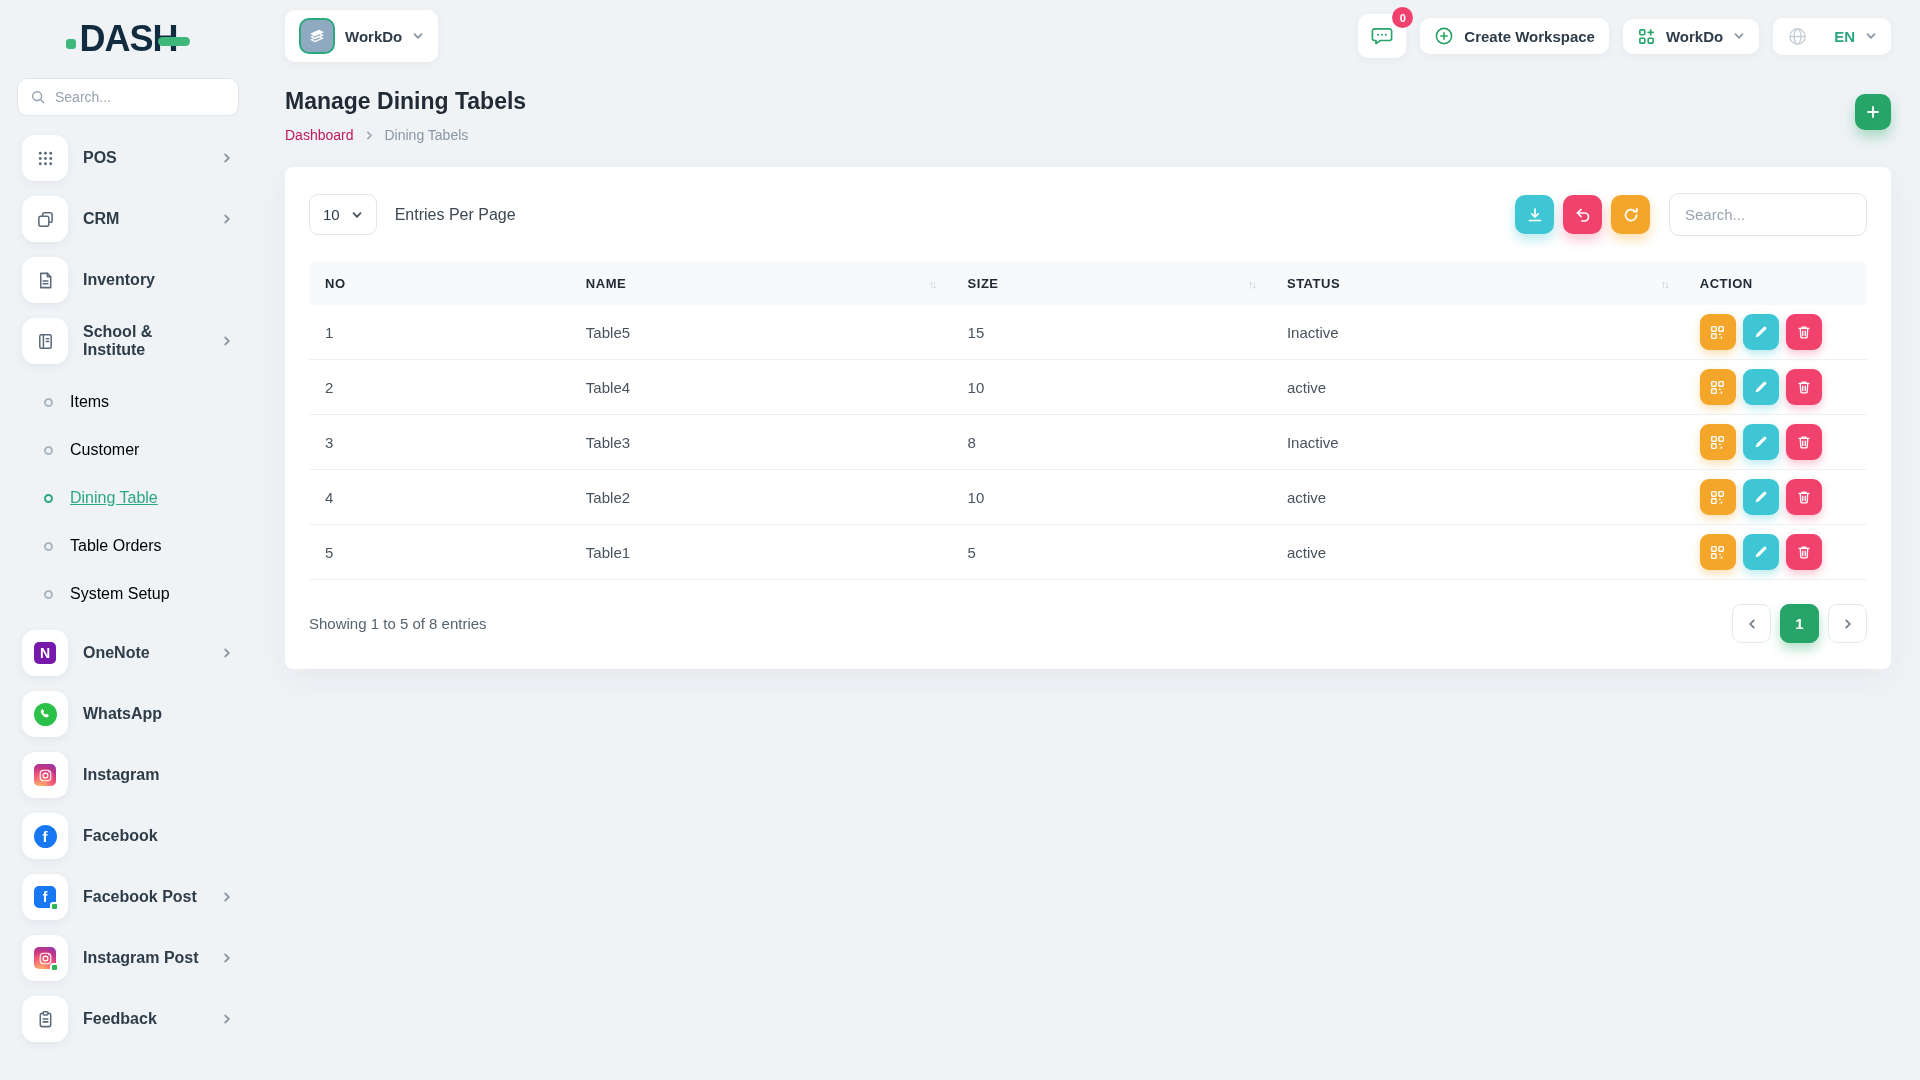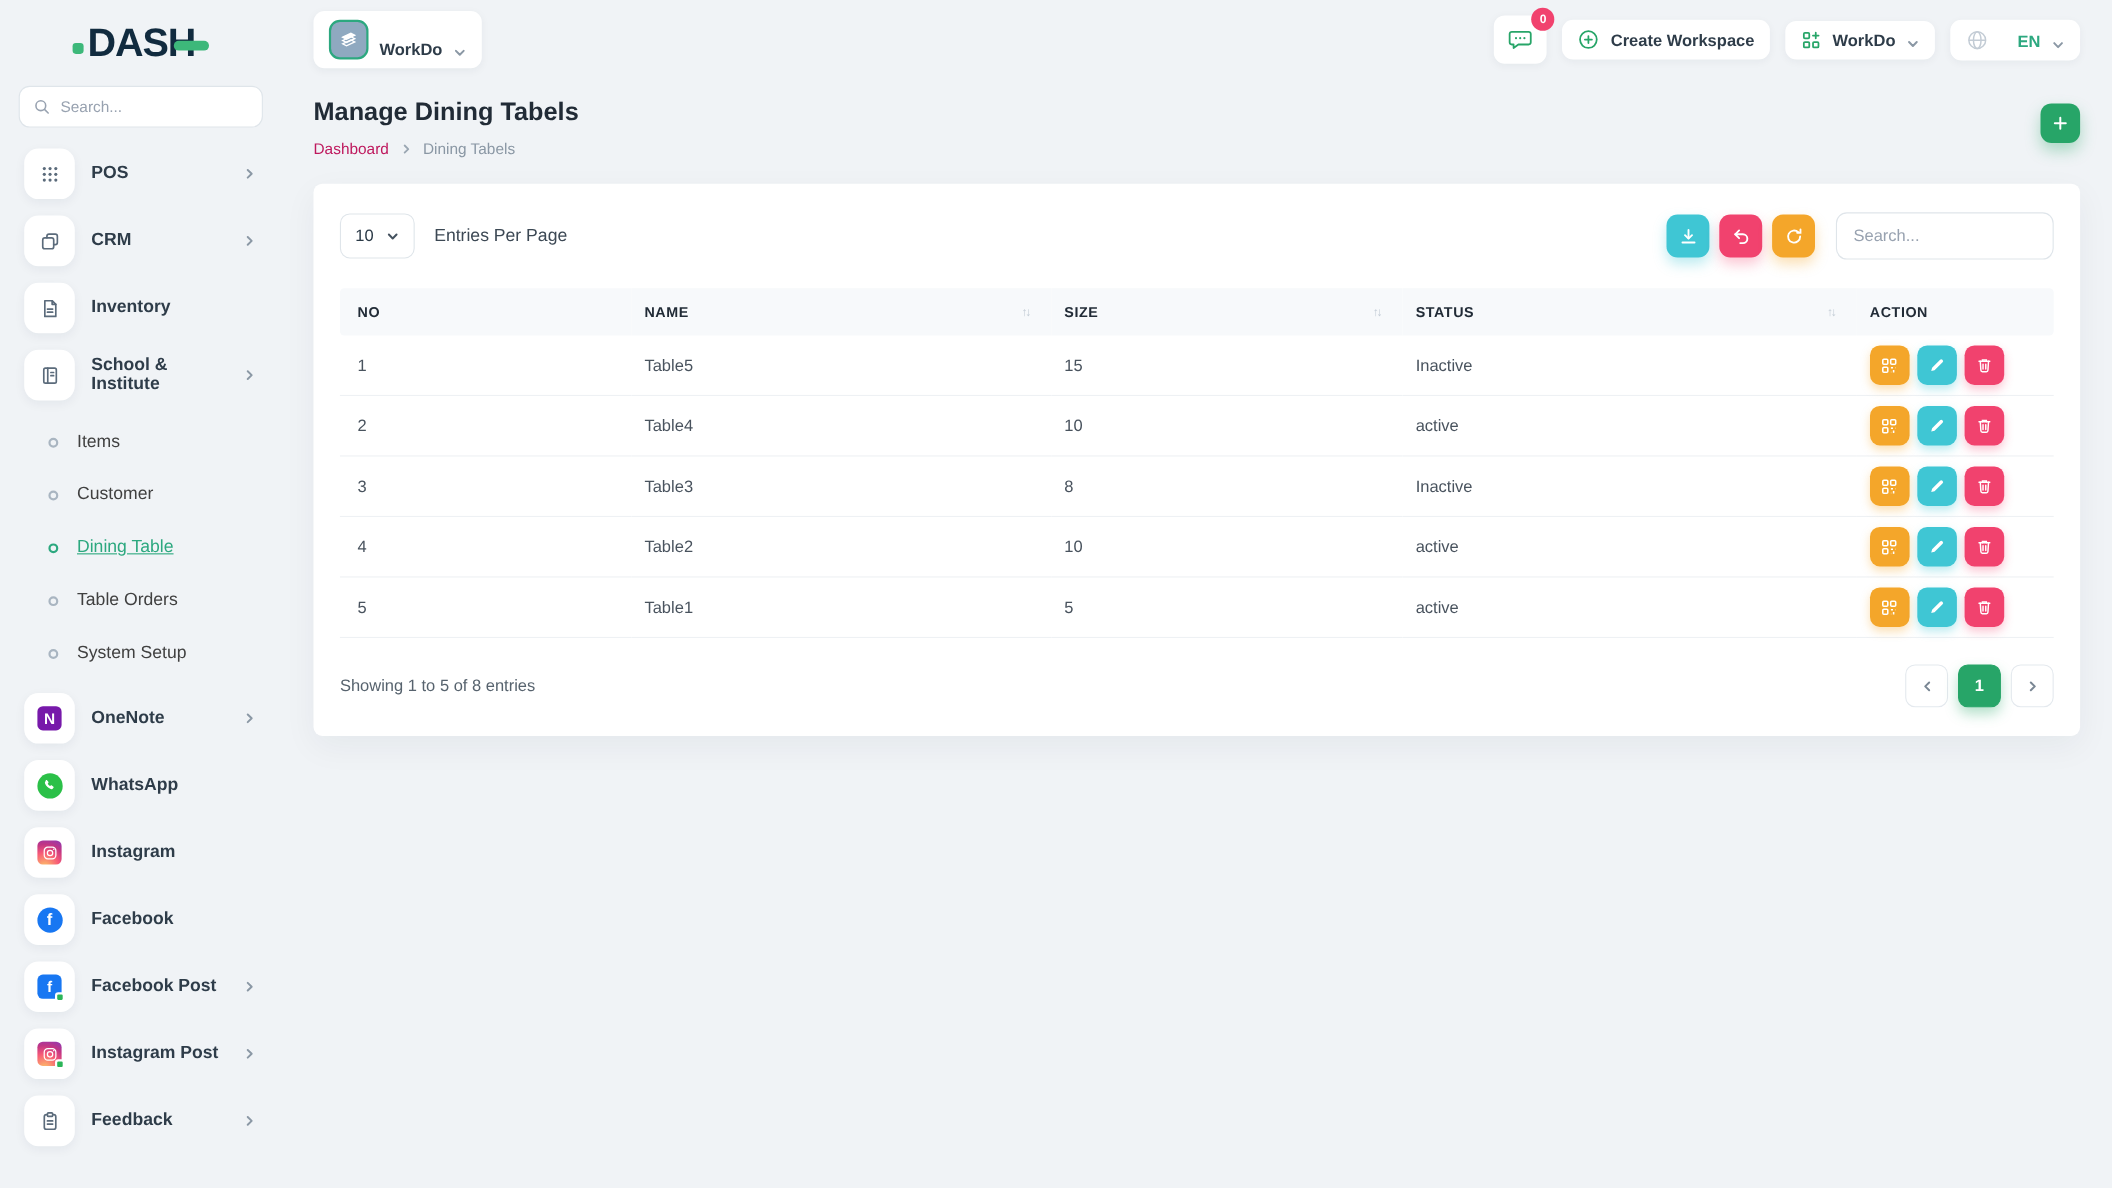--- a/index.html
+++ b/index.html
@@ -21,33 +21,33 @@
   .side-search input::placeholder { color:#98a2b0; }
   .menu { margin-top:14px; }
   .nav-item { display:flex; align-items:center; gap:15px; padding:5px 6px 5px 5px; margin:5px 0; border-radius:13px; cursor:pointer; }
   .tile { width:46px; height:46px; border-radius:13px; background:#fff; box-shadow:0 3px 10px rgba(18,38,63,.06); display:flex; align-items:center; justify-content:center; color:#5b6b7b; flex-shrink:0; }
   .nav-label { font-size:16px; font-weight:600; color:#2e3c49; flex:1; }
   .chev { color:#8b98a5; display:flex; }
   .nav-item.active { background:#2ca87f; box-shadow:0 8px 16px rgba(44,168,127,.35); }
   .nav-item.active .nav-label, .nav-item.active .chev { color:#fff; }
   .nav-item.active .tile { color:#2ca87f; box-shadow:none; }
   .submenu { padding:4px 0 2px; }
-  .sub-item { display:flex; align-items:center; gap:17px; height:48px; padding-left:27px; font-size:16px; color:#404040; cursor:pointer; }
+  .sub-item { display:flex; align-items:center; gap:17px; height:48px; padding-left:27px; font-size:16px; color:#000000; cursor:pointer; }
   .bullet { width:9px; height:9px; border:2px solid #a9b5c1; border-radius:50%; flex-shrink:0; }
   .sub-item.active { color:#2ca87f;text-decoration:underline; }
   .sub-item.active .bullet { border-color:#2ca87f; }
   .sq { width:22px; height:22px; border-radius:5px; display:flex; align-items:center; justify-content:center; color:#fff; position:relative; font-size:14px; font-weight:800; }
   .cir { width:23px; height:23px; border-radius:50%; display:flex; align-items:center; justify-content:center; color:#fff; position:relative; font-size:15px; font-weight:800; }
   .insta { background:radial-gradient(circle at 30% 110%, #fdc468, #f75b77 45%, #c13584 72%, #8a3ab9); }
   .minidot { position:absolute; right:-3px; bottom:-3px; width:9px; height:9px; background:#2bb558; border:2px solid #fff; border-radius:3px; }
 
   
   .main { flex:1; display:flex; flex-direction:column; padding:0 29px; }
   .topbar { height:72px; display:flex; align-items:center; justify-content:space-between; }
-  .chip { background:#fff; border-radius:10px; display:flex; align-items:flex-end; gap:10px; padding:8px 14px; box-shadow:0 2px 8px rgba(18,38,63,.05); cursor:pointer; font-size:15px; font-weight:600; color:#2e3c49; }
+  .chip { background:#fff; border-radius:10px; display:flex; align-items:center; gap:10px; padding:8px 14px; box-shadow:0 2px 8px rgba(18,38,63,.05); cursor:pointer; font-size:15px; font-weight:600; color:#2e3c49; }
   .ws-icon { width:36px; height:36px; border-radius:10px; background:#8fa9c0; border:2px solid #2ca87f; display:flex; align-items:center; justify-content:center; }
   .topbar-right { display:flex; align-items:center; gap:14px; }
   .msg-btn { position:relative; width:48px; height:44px; background:#fff; border:none; border-radius:10px; box-shadow:0 2px 8px rgba(18,38,63,.05); display:flex; align-items:center; justify-content:center; cursor:pointer; }
   .badge { position:absolute; top:-7px; right:-7px; background:#f1426e; color:#fff; min-width:21px; height:21px; border-radius:50%; font-size:11px; font-weight:700; display:flex; align-items:center; justify-content:center; }
   .lang-code { color:#2ca87f; font-weight:700;margin-left:16px; }
 
   .page-head { display:flex; justify-content:space-between; align-items:flex-start; margin-top:16px; }
   .page-title { font-size:23px; font-weight:700; color:#212b36; }
   .breadcrumb { margin-top:12px; font-size:14px; display:flex; gap:10px; align-items:center; }
   .bc-home { color:#be185d; cursor:pointer; }

